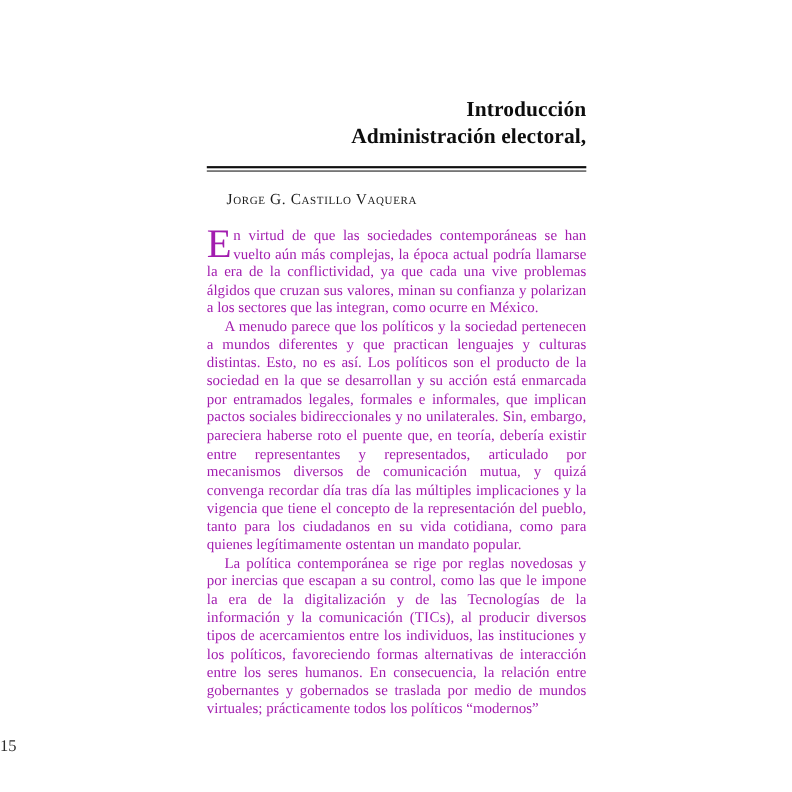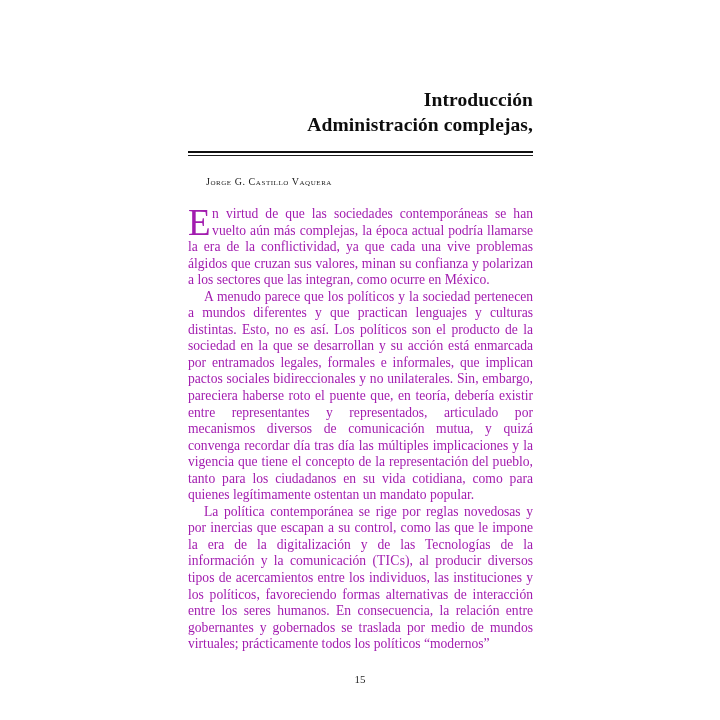--- a/index.html
+++ b/index.html
@@ -64,21 +64,21 @@
     position: absolute;
     left: 0; right: 0; top: 4px;
     height: 1px;
     background: #1d1d1d;
   }
 
   
   .author {
     margin-top: 19px;
     margin-left: 18px;
-    font-size: 10px;
+    font-size: 14px;
     line-height: 14px;
     font-variant: small-caps;
     letter-spacing: 0.55px;
     color: #1a1a1a;
   }
 
   
   .body-copy {
     margin-top: 17px;
     font-size: 13.6px;
@@ -109,36 +109,35 @@
     letter-spacing: 0.3px;
     margin-top: 16px;
   }
 
   
   .folio {
     position: absolute;
     left: 0;
     right: 0;
     top: 672px;
-    text-align: center;
-    font-size: 11px;
+    font-size: 15px;
     line-height: 14px;
     color: #2a2a2a;
   }
 </style>
 </head>
 <body>
 
 <div class="page">
 
   <div class="content">
 
     <h1 class="title-block">
       <span class="title-line">Introducción</span>
-      <span class="title-line">Administración complejas,</span>
+      <span class="title-line">Administración electoral,</span>
     </h1>
 
     <div class="title-rule">
       <div class="rule-thick"></div>
       <div class="rule-thin"></div>
     </div>
 
     <div class="author">Jorge G. Castillo Vaquera</div>
 
     <div class="body-copy">

